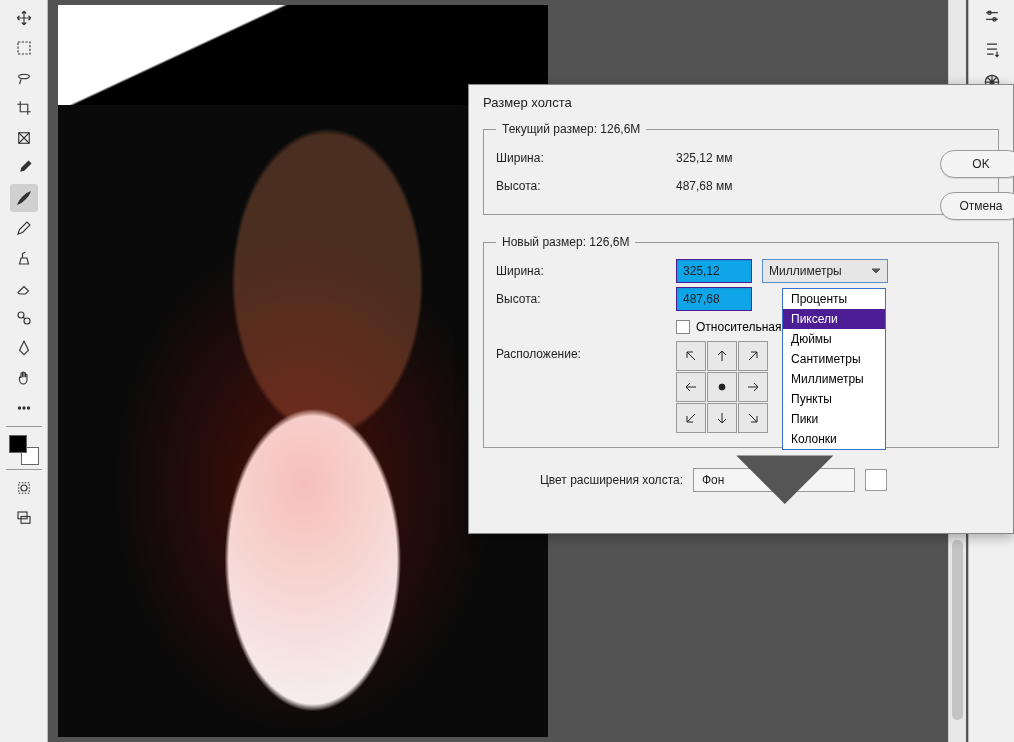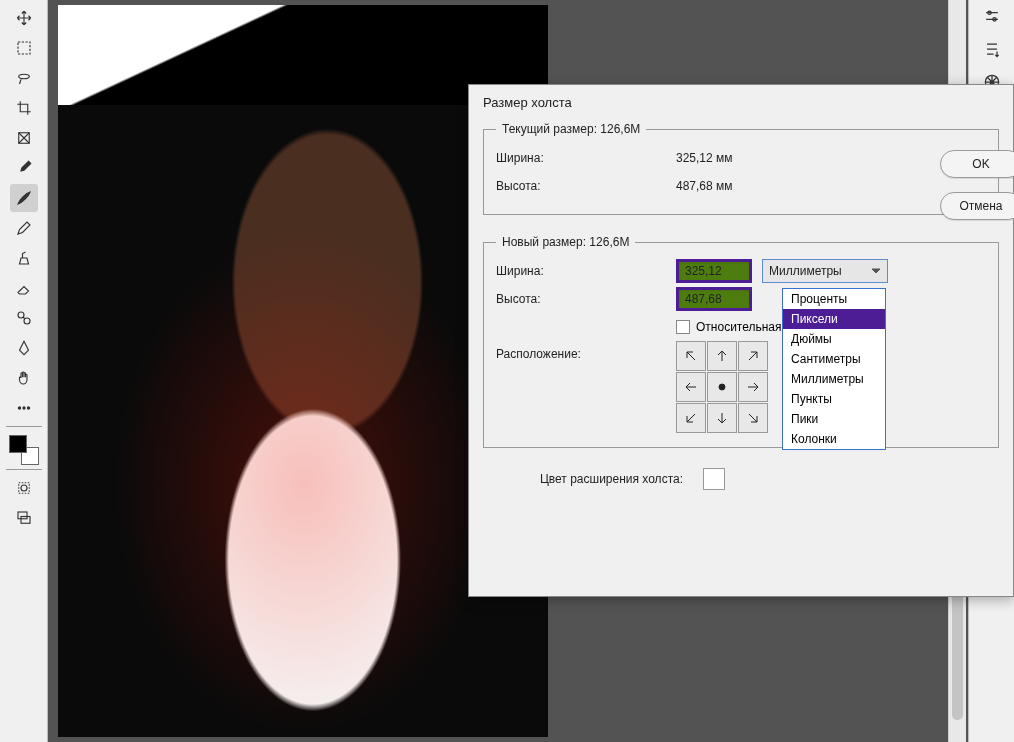--- a/index.html
+++ b/index.html
@@ -10,29 +10,29 @@
 .tool svg{width:18px;height:18px;stroke:#333;fill:none;stroke-width:1.5}
 .tool-sep{width:36px;height:1px;background:#999;margin:2px 0}
 .color-swatches{position:relative;width:30px;height:30px;margin-top:4px}
 .swatch-bg{position:absolute;right:0;bottom:0;width:18px;height:18px;background:#fff;border:1px solid #666}
 .swatch-fg{position:absolute;left:0;top:0;width:18px;height:18px;background:#000;border:1px solid #666}
 .canvas-area{position:absolute;left:58px;top:5px;width:490px;height:732px;background:#000}
 .right-panel{position:absolute;right:0;top:0;width:46px;height:742px;background:#f0f0f0;border-left:1px solid #bbb;display:flex;flex-direction:column;align-items:center;padding-top:6px;gap:10px}
 .right-panel svg{width:20px;height:20px;stroke:#333;fill:none;stroke-width:1.5}
 .scrollbar{position:absolute;right:48px;top:0;width:18px;height:742px;background:#e8e8e8;border-left:1px solid #ccc}
 .scroll-thumb{position:absolute;top:540px;left:3px;width:11px;height:180px;background:#c4c4c4;border-radius:5px}
-.dialog{position:absolute;left:468px;top:84px;width:546px;height:513px;background:#f0f0f0;border:1px solid #888;box-shadow:0 3px 12px rgba(0,0,0,.3)}
+.dialog{position:absolute;left:468px;top:84px;width:546px;height:450px;background:#f0f0f0;border:1px solid #888;box-shadow:0 3px 12px rgba(0,0,0,.3)}
 .dialog-title{padding:10px 14px;font-size:13px;color:#222}
 .dialog-body{padding:2px 14px 14px}
 fieldset{border:1px solid #999;margin-bottom:20px;padding:8px 12px 14px;position:relative}
 legend{padding:0 6px;background:#f0f0f0;color:#222}
 .row{display:flex;align-items:center;height:28px}
 .row-label{padding-right:8px;flex:0 0 180px;color:#222}
 .row-val{color:#222}
-.text-input{width:76px;height:24px;border:3px solid #4c1d95;background:#4d7c0f;padding:0 6px;color:#222;box-shadow:inset 1px 1px 2px rgba(0,0,0,.08)}
+.text-input{width:76px;height:24px;border:1px solid #4c1d95;background:#0ea5e9;padding:0 6px;color:#222;box-shadow:inset 1px 1px 2px rgba(0,0,0,.08)}
 .select{width:126px;height:24px;border:1px solid #5b8dcf;background:#e6e6e6;padding:0 6px;color:#222;display:flex;align-items:center;justify-content:space-between}
 .select svg{width:10px;height:10px;stroke:#555;fill:#555}
 .chk{width:14px;height:14px;border:1px solid #888;background:#fff;margin-right:6px}
 .anchor-grid{display:grid;grid-template-columns:repeat(3,30px);grid-template-rows:repeat(3,30px);gap:1px;margin-left:0}
 .anchor-cell{width:30px;height:30px;border:1px solid #999;background:#e8e8e8;display:flex;align-items:center;justify-content:center}
 .anchor-cell svg{width:14px;height:14px;stroke:#222;fill:#222}
 .ext-row{display:flex;align-items:center;padding-left:30px;margin-top:6px}
 .ext-label{text-align:right;flex:0 0 180px;padding-right:10px;color:#222}
 .ext-select{width:162px;height:24px;border:1px solid #999;background:#f5f5f5;padding:0 8px;color:#222;display:flex;align-items:center;justify-content:space-between}
 .color-box{width:22px;height:22px;border:1px solid #999;background:#fff;margin-left:10px}
@@ -257,20 +257,26 @@
               <svg viewBox="0 0 14 14">
                 <path d="M3 3l8 8M11 11H5M11 11V5"></path>
               </svg>
             </div>
         </div>
       </div>
     </fieldset>
 
     <div class="ext-row">
       <div class="ext-label">Цвет расширения холста:</div>
+      <div class="ext-select">
+        <span>Фон</span>
+        <svg viewBox="0 0 10 10">
+            <path d="M1 3l4 4 4-4z" fill="#555"></path>
+          </svg>
+      </div>
       <div class="color-box"></div>
     </div>
   </div>
 </div>
 
 <div class="btn btn-ok">
     <span>OK</span>
   </div>
 <div class="btn btn-cancel">
     <span>Отмена</span>

